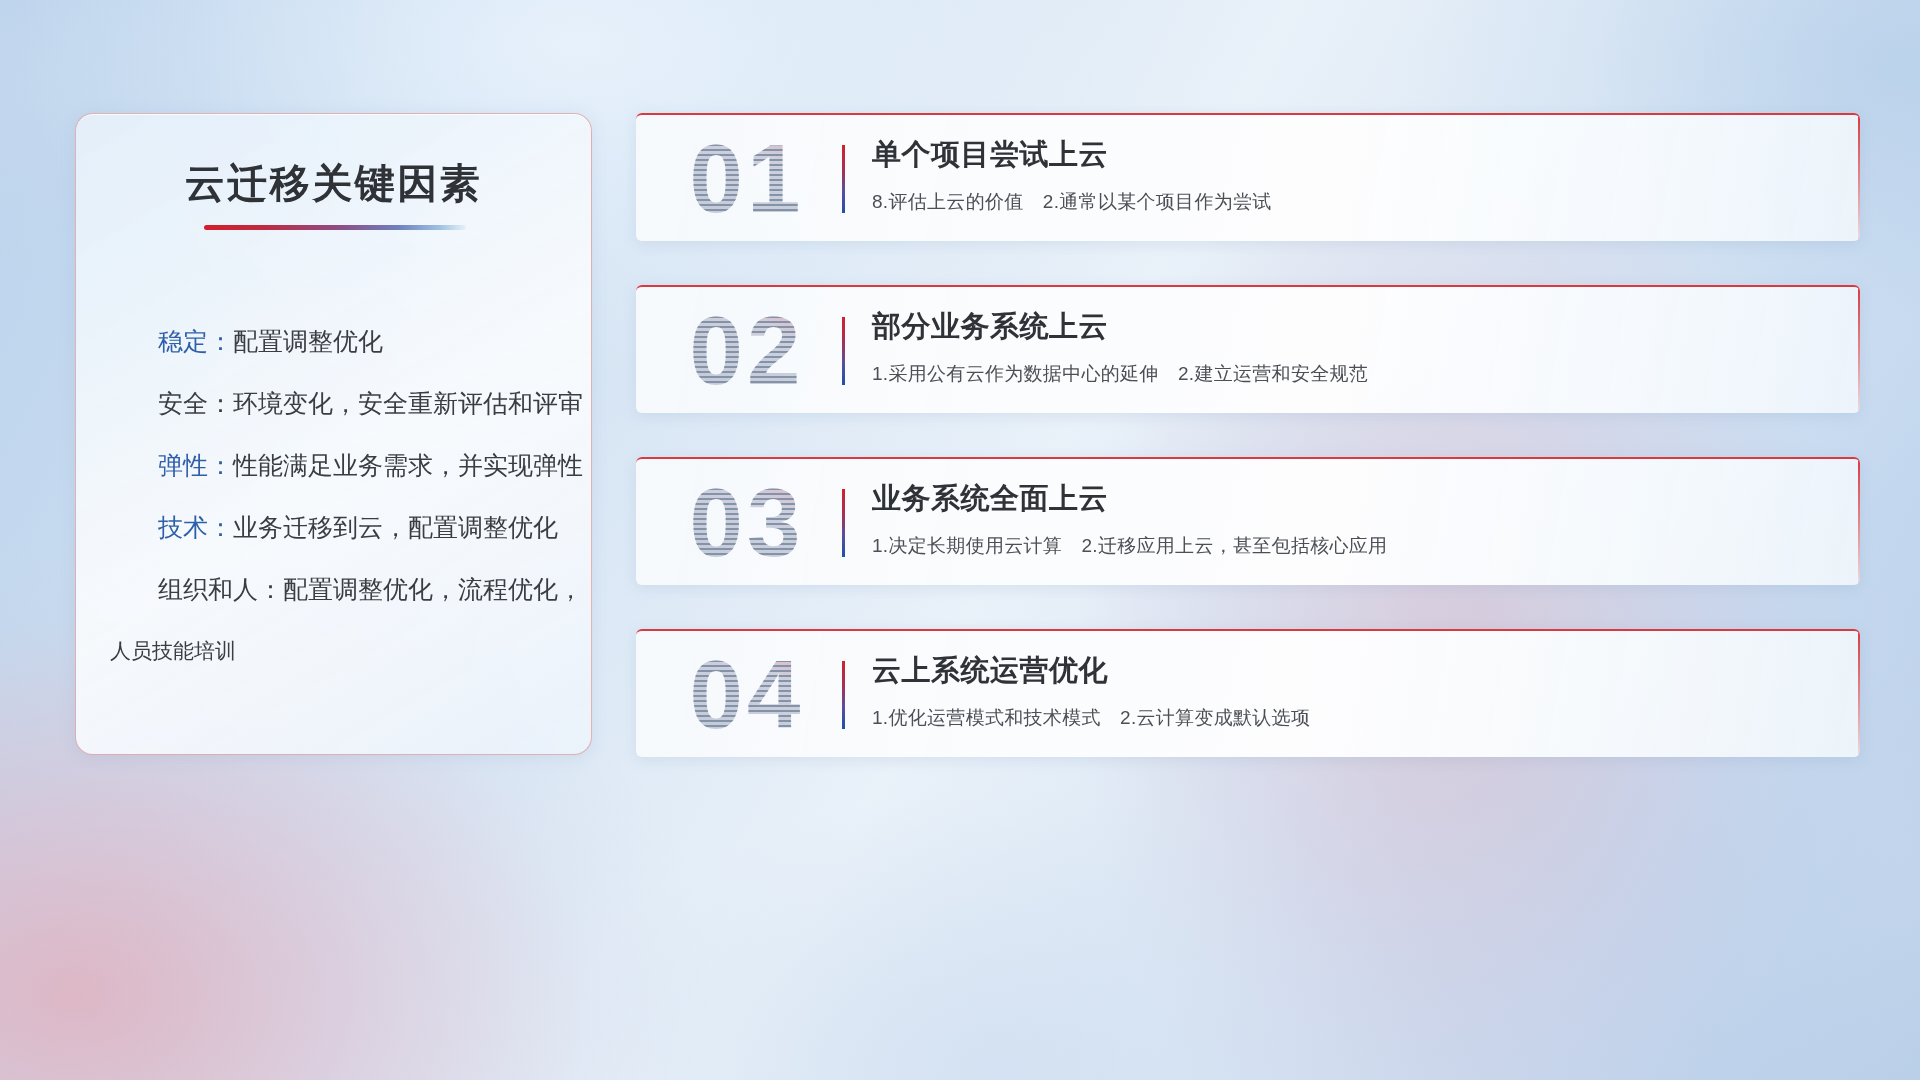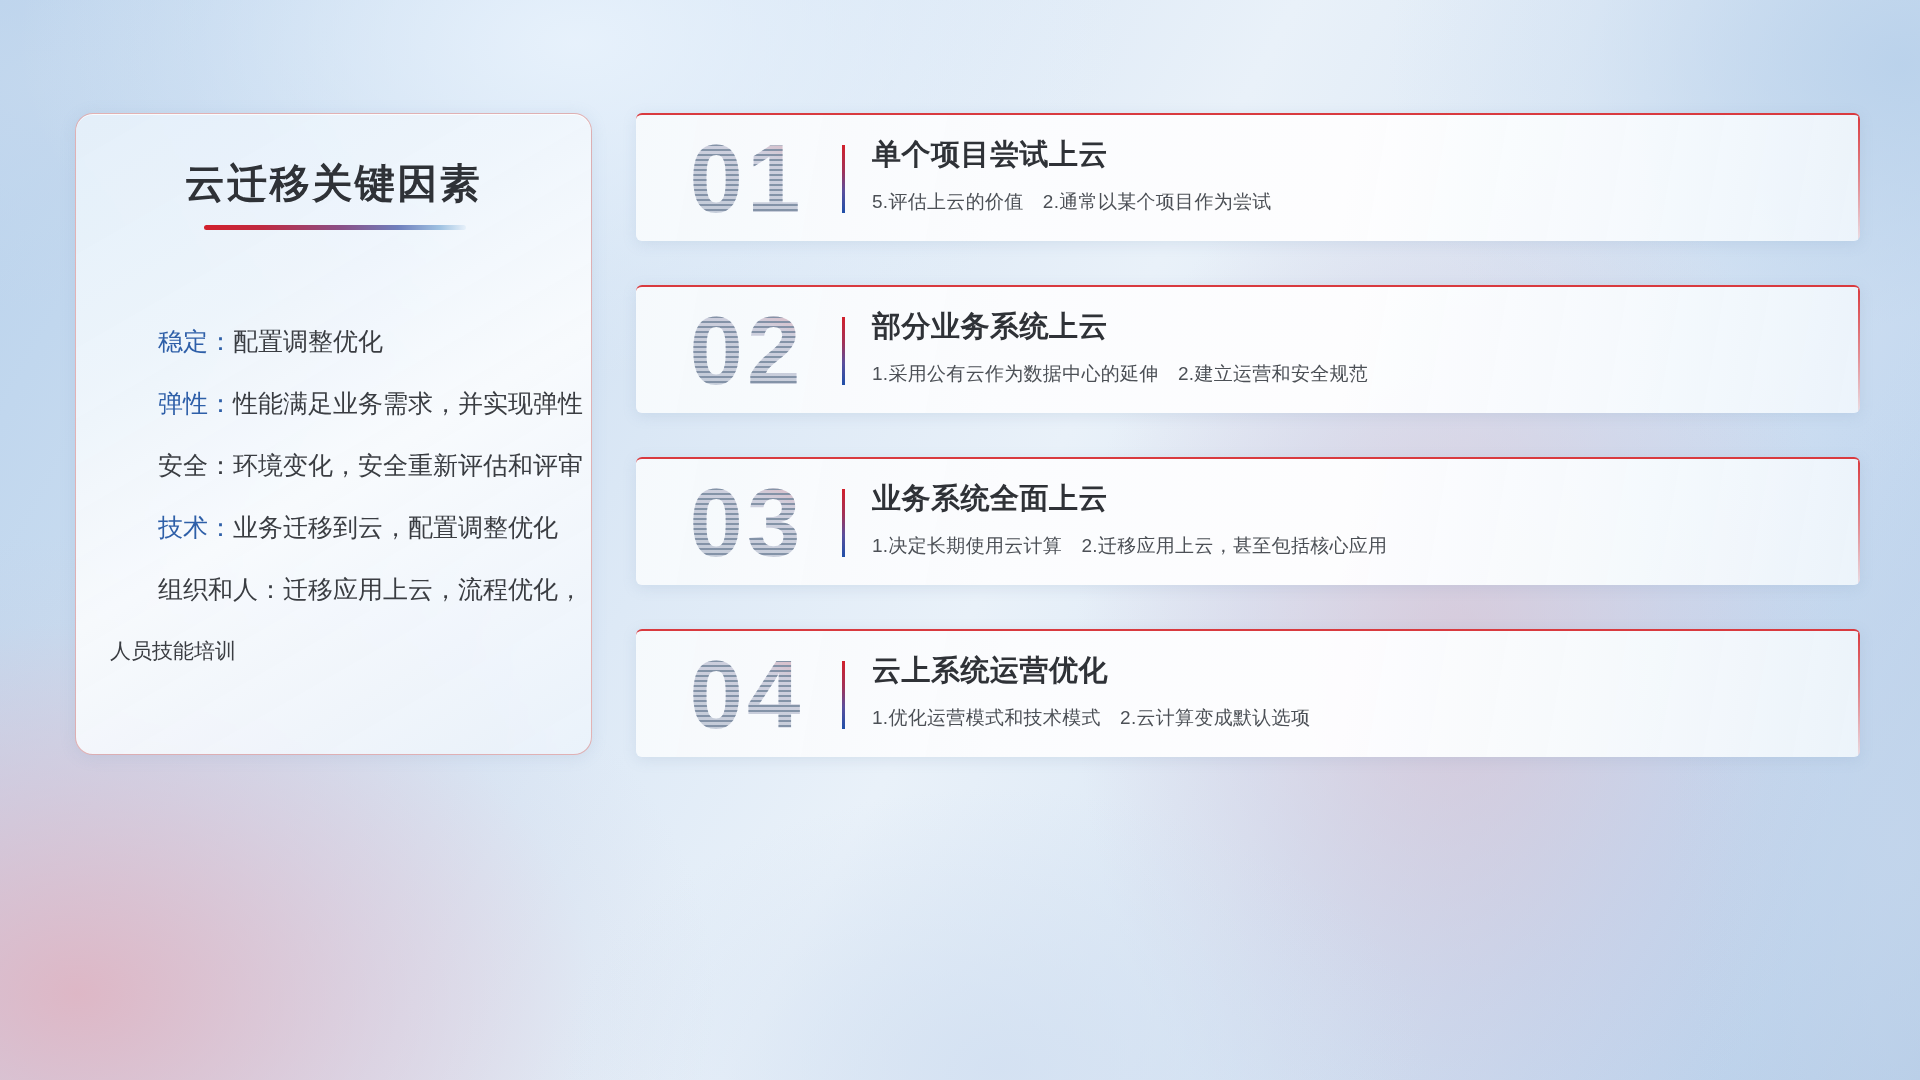--- a/index.html
+++ b/index.html
@@ -105,53 +105,53 @@
   <div id="panel-title">云迁移关键因素</div>
   <div id="title-rule"></div>
   <div id="factor-list">
 
     <div class="factor-row">
       <span class="f-key">稳定：</span>
       <span class="f-val">配置调整优化</span>
     </div>
 
     <div class="factor-row">
-      <span class="f-key">弹性：</span>
-      <span class="f-val">性能满足业务需求，并实现弹性</span>
+      <span class="f-key dark">安全：</span>
+      <span class="f-val">环境变化，安全重新评估和评审</span>
     </div>
 
     <div class="factor-row">
-      <span class="f-key dark">安全：</span>
-      <span class="f-val">环境变化，安全重新评估和评审</span>
+      <span class="f-key">弹性：</span>
+      <span class="f-val">性能满足业务需求，并实现弹性</span>
     </div>
 
     <div class="factor-row">
       <span class="f-key">技术：</span>
       <span class="f-val">业务迁移到云，配置调整优化</span>
     </div>
 
     <div class="factor-row">
       <span class="f-key dark">组织和人：</span>
-      <span class="f-val">迁移应用上云，流程优化，</span>
+      <span class="f-val">配置调整优化，流程优化，</span>
     </div>
 
     <div class="factor-cont">人员技能培训</div>
   </div>
 </div>
 
 <div id="cards">
 
   <div class="card">
     <div class="card-num">
         <span class="glyph">01</span>
       </div>
     <div class="card-bar"></div>
     <div class="card-body">
       <div class="card-title">单个项目尝试上云</div>
-      <div class="card-sub">5.评估上云的价值　2.通常以某个项目作为尝试</div>
+      <div class="card-sub">8.评估上云的价值　2.通常以某个项目作为尝试</div>
     </div>
   </div>
 
   <div class="card">
     <div class="card-num">
         <span class="glyph">02</span>
       </div>
     <div class="card-bar"></div>
     <div class="card-body">
       <div class="card-title">部分业务系统上云</div>

